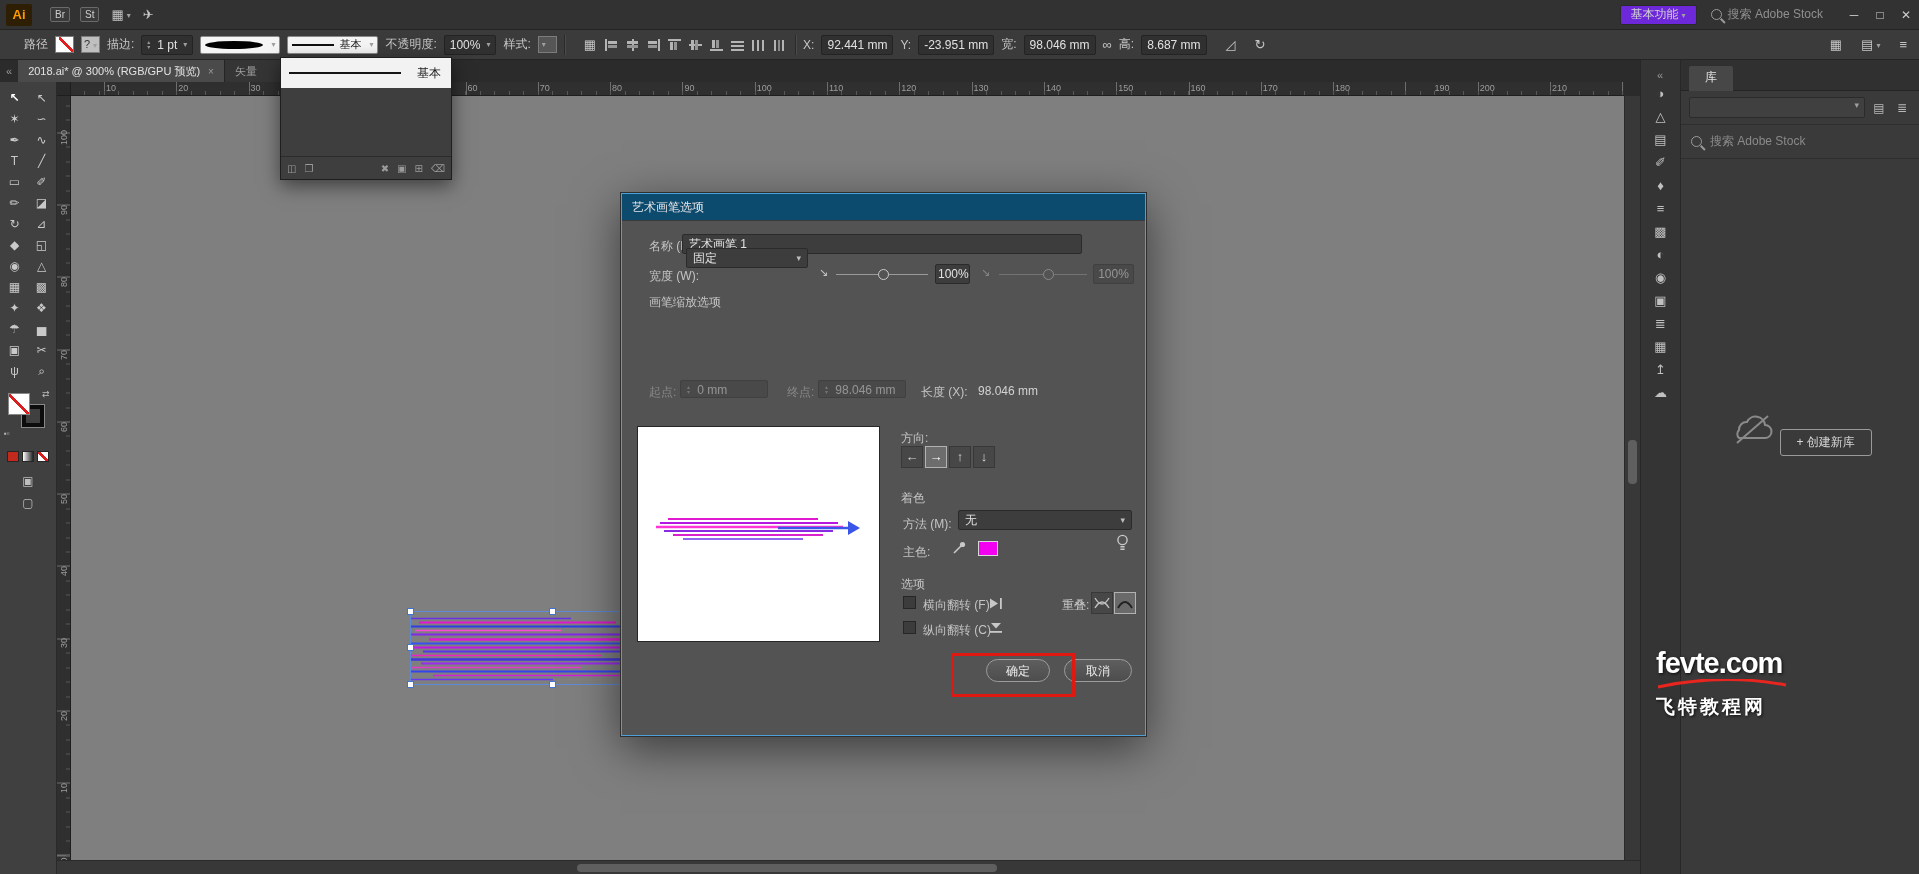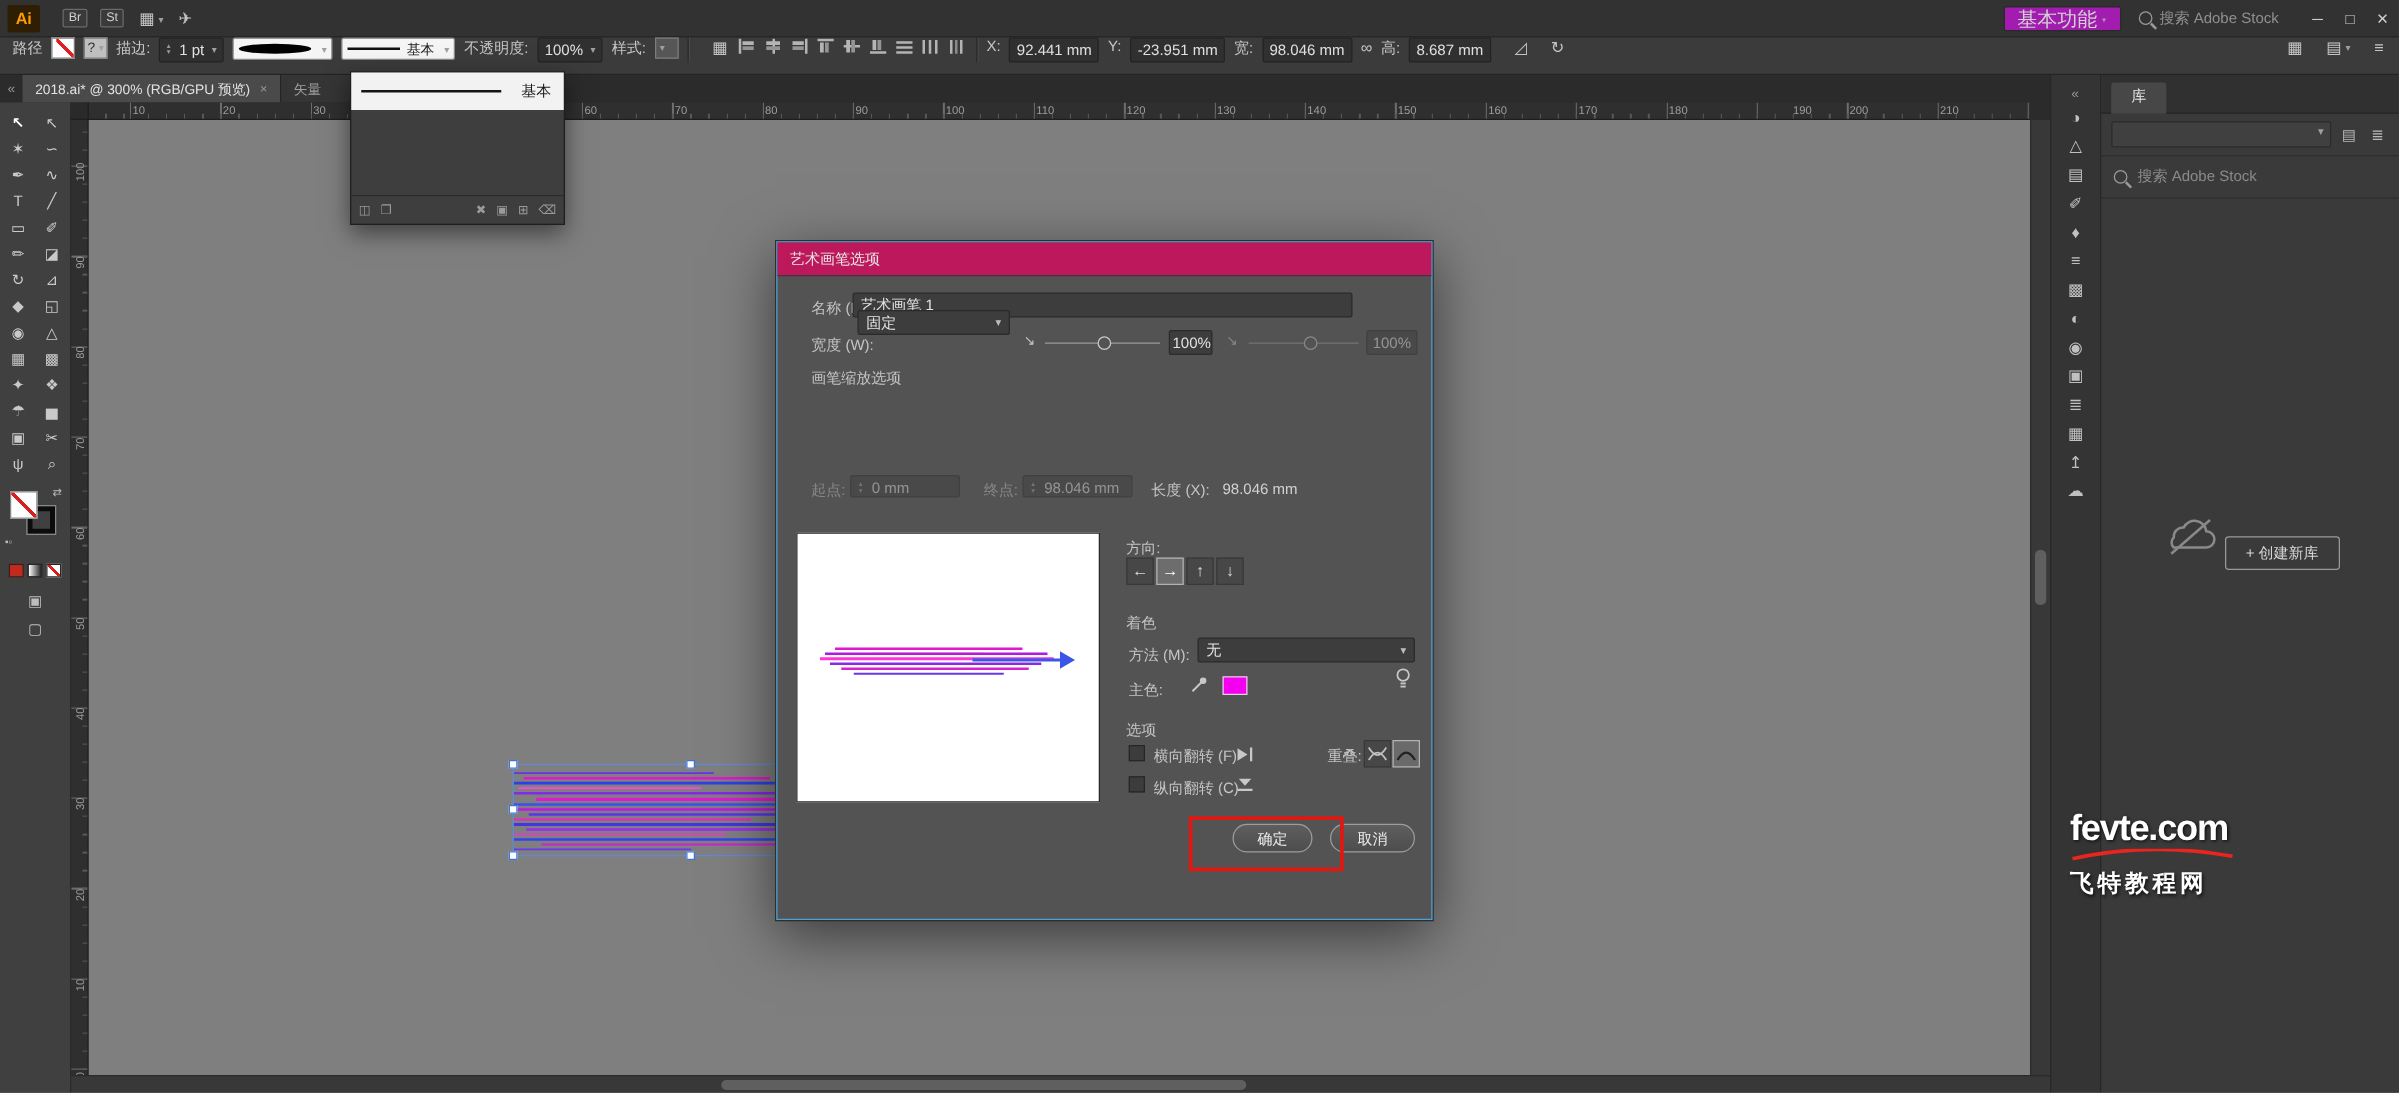--- a/index.html
+++ b/index.html
@@ -11,30 +11,30 @@
   #menubar{position:absolute;left:0;top:0;width:1919px;height:30px;background:#323232;
            border-bottom:1px solid #232323;display:flex;align-items:center;box-sizing:border-box}
   .ai-logo{width:26px;height:22px;margin:0 8px 0 6px;background:#2e1f04;color:#ff9a00;
            font-weight:bold;font-size:13px;text-align:center;line-height:22px;border-radius:2px}
   #menu-items{display:flex;align-items:center}
   .menu-item{padding:0 9px;color:#d8d8d8;font-size:12px;line-height:30px;cursor:default}
   .badge{border:1px solid #6a6a6a;color:#cfcfcf;font-size:10px;padding:1px 4px;margin-left:10px;border-radius:2px;background:#3a3a3a}
   .mb-ic{margin-left:12px;color:#c4c4c4;font-size:13px}
   .has-caret::after{content:"▾";font-size:8px;color:#9f9f9f;margin-left:3px;vertical-align:middle}
   .spacer{flex:1}
-  .ws{background:#a21caf;border:1px solid #2a2a2a;color:#d2d2d2;font-size:16px;height:20px;
-      padding:0 10px;margin-right:14px;border-radius:2px;font-family:Liberation Mono, monospace}
+  .ws{background:#6d28d9;border:1px solid #2a2a2a;color:#d2d2d2;font-size:12px;height:20px;
+      padding:0 10px;margin-right:14px;border-radius:2px;font-family:Liberation Serif, serif}
   .searchbox{display:flex;align-items:center;gap:6px;margin-right:18px;color:#8f8f8f}
   .mag{width:9px;height:9px;border:1.5px solid #9a9a9a;border-radius:50%;position:relative;display:inline-block}
   .mag::after{content:"";position:absolute;width:6px;height:1.5px;background:#9a9a9a;right:-5px;bottom:-2px;transform:rotate(45deg)}
   .winctl{display:flex}
   .winctl span{width:26px;text-align:center;color:#cfcfcf;font-size:12px;line-height:30px}
   
   #controlbar{position:absolute;left:0;top:30px;width:1919px;height:30px;background:#3b3b3b;
-              border-bottom:1px solid #242424;display:flex;align-items:flex-start;box-sizing:border-box;padding-left:10px;gap:7px}
+              border-bottom:1px solid #242424;display:flex;align-items:center;box-sizing:border-box;padding-left:24px;gap:7px}
   .cb-lab{color:#c6c6c6;white-space:nowrap}
   .cb-field{background:#303030;border:1px solid #232323;border-radius:2px;color:#e0e0e0;
             height:18px;line-height:18px;padding:0 5px;display:inline-flex;align-items:center;gap:3px;white-space:nowrap}
   .stp{display:inline-block;width:7px;color:#999;font-size:6px;line-height:5px}
   .stp::before{content:"▴";display:block}.stp::after{content:"▾";display:block}
   .swatch{width:17px;height:15px;background:#ffffff;border:1px solid #7c7c7c;display:inline-block;position:relative}
   .none-swatch::after{content:"";position:absolute;inset:0;background:linear-gradient(45deg,transparent 44%,#e02020 44%,#e02020 56%,transparent 56%)}
   .q-swatch{background:#bfbfbf;color:#333;text-align:center;font-size:11px;line-height:15px}
   .style-swatch{background:#565656}
   .wbox{background:#f5f5f5;border:1px solid #8a8a8a;border-radius:2px;height:16px;display:inline-flex;align-items:center;padding:0 4px;gap:5px}
@@ -110,21 +110,21 @@
   .bp-row{height:30px;background:#f2f2f2;display:flex;align-items:center}
   .bp-line{width:112px;height:2px;background:#151515;margin-left:8px}
   .bp-label{margin-left:auto;margin-right:10px;color:#1a1a1a;font-size:12px}
   .bp-list{flex:1}
   .bp-toolbar{height:22px;border-top:1px solid #2b2b2b;display:flex;align-items:center;padding:0 6px;gap:8px}
   .bp-ic{color:#9b9b9b;font-size:10px}
   .bp-ic:nth-child(3){margin-left:auto}
   
   #dialog{position:absolute;left:621px;top:193px;width:525px;height:543px;background:#535353;
           border:1px solid #4da0d8;box-shadow:0 0 0 1px #2e2e2e,0 12px 44px rgba(0,0,0,.55);z-index:100;box-sizing:border-box}
-  .dlg-title{height:26px;background:#be185d;border-bottom:1px solid #3a3a3a;color:#e6e6e6;line-height:26px;padding-left:10px}
+  .dlg-title{height:26px;background:#0c4a6e;border-bottom:1px solid #3a3a3a;color:#e6e6e6;line-height:26px;padding-left:10px}
   .lab{position:absolute;color:#c4c4c4;white-space:nowrap}
   .lab.dim,.dim{opacity:.45}
   .field{position:absolute;background:#3d3d3d;border:1px solid #2b2b2b;border-radius:2px;color:#e2e2e2;
          box-sizing:border-box;line-height:18px;padding:0 6px;white-space:nowrap}
   .dd::after{content:"▾";position:absolute;right:6px;top:0;font-size:9px;color:#bdbdbd;line-height:18px}
   .slider{position:absolute;height:1px;background:#9a9a9a}
   .thumb-c{position:absolute;top:-5px;width:9px;height:9px;border:1px solid #c9c9c9;border-radius:50%;background:#535353}
   .radio-row{display:flex;align-items:center;height:21px;gap:7px}
   .radio{width:12px;height:12px;border:1px solid #9a9a9a;border-radius:50%;background:#3d3d3d;position:relative;box-sizing:border-box}
   .radio.on::after{content:"";position:absolute;left:2px;top:2px;width:6px;height:6px;border-radius:50%;background:#e4e4e4}

